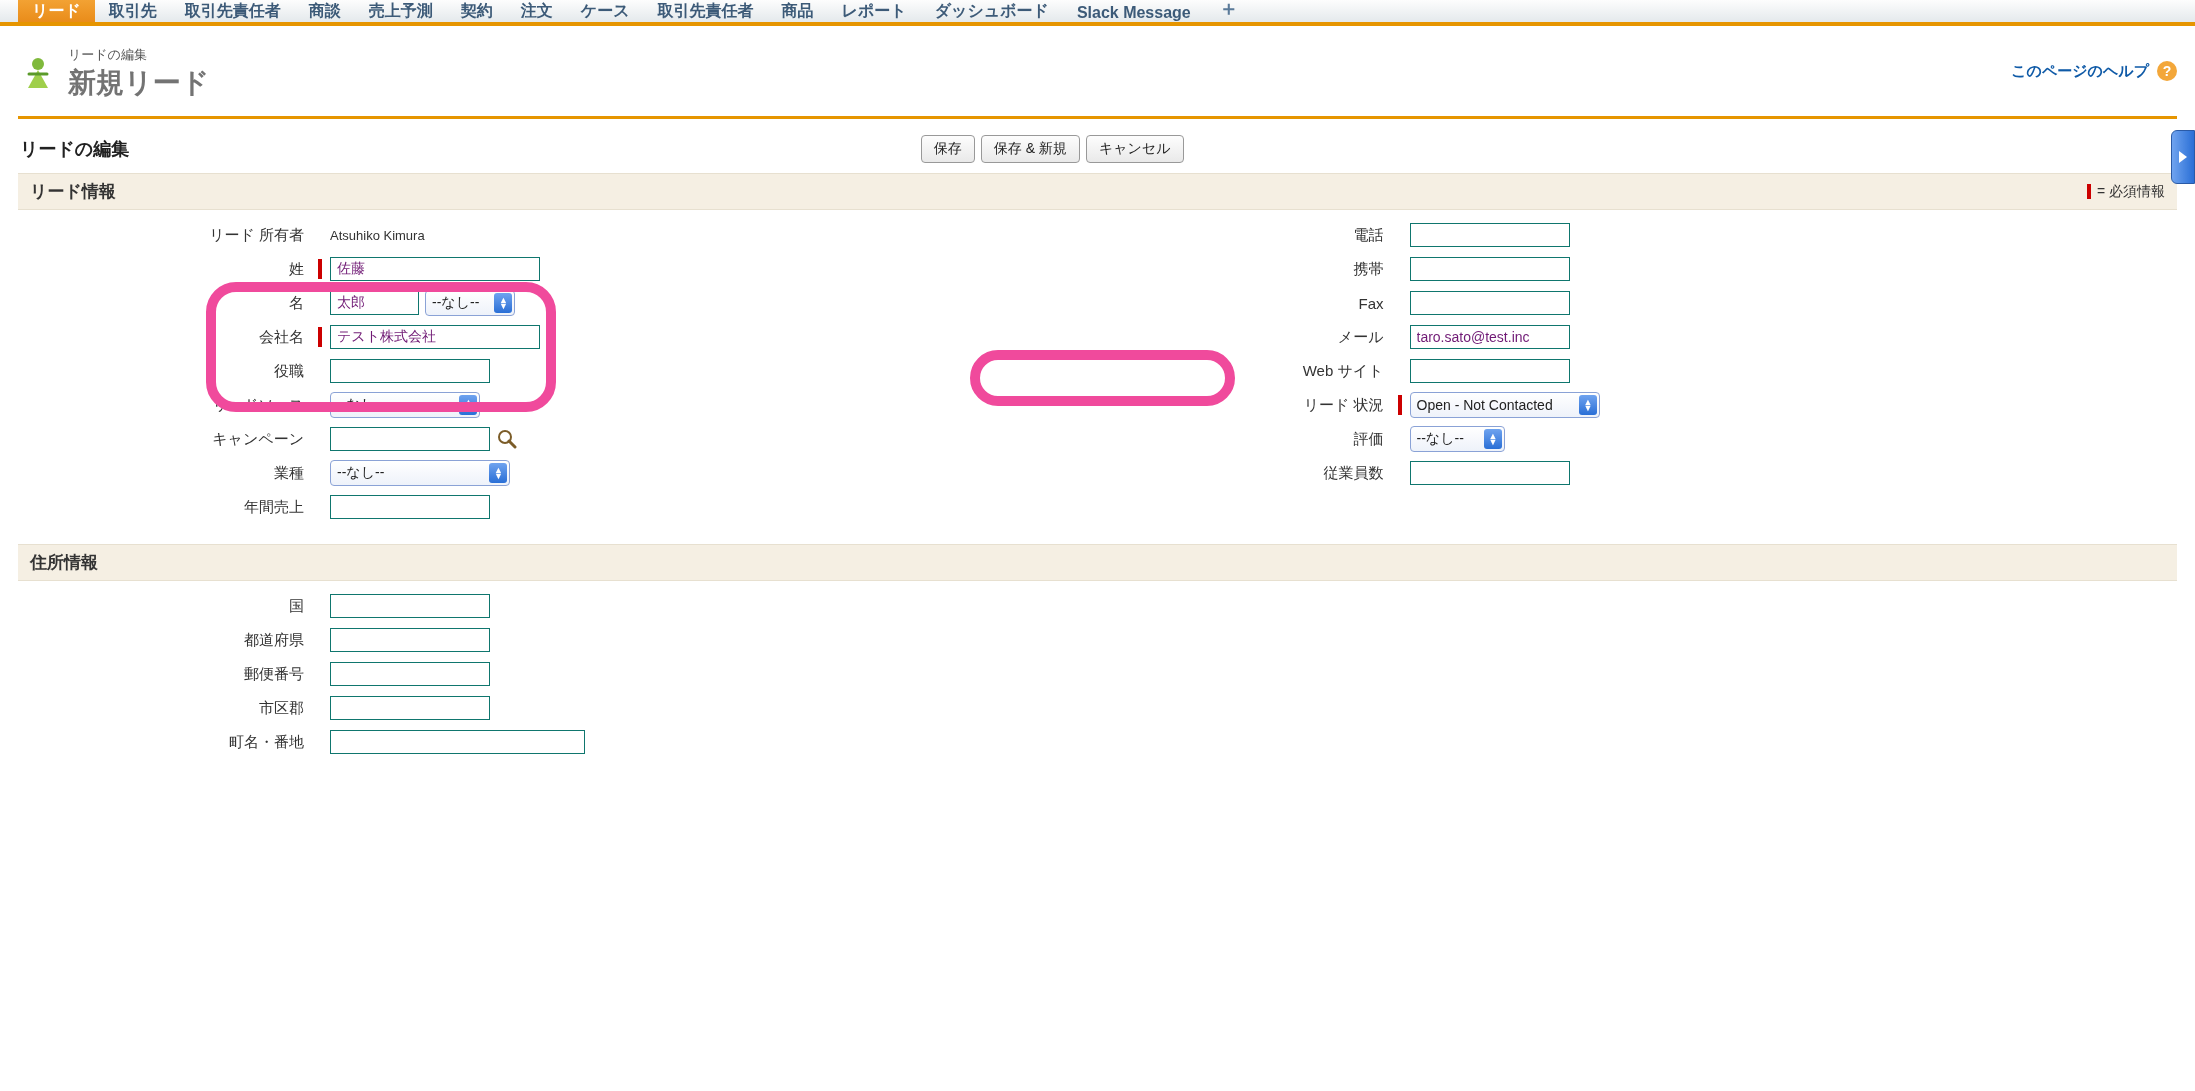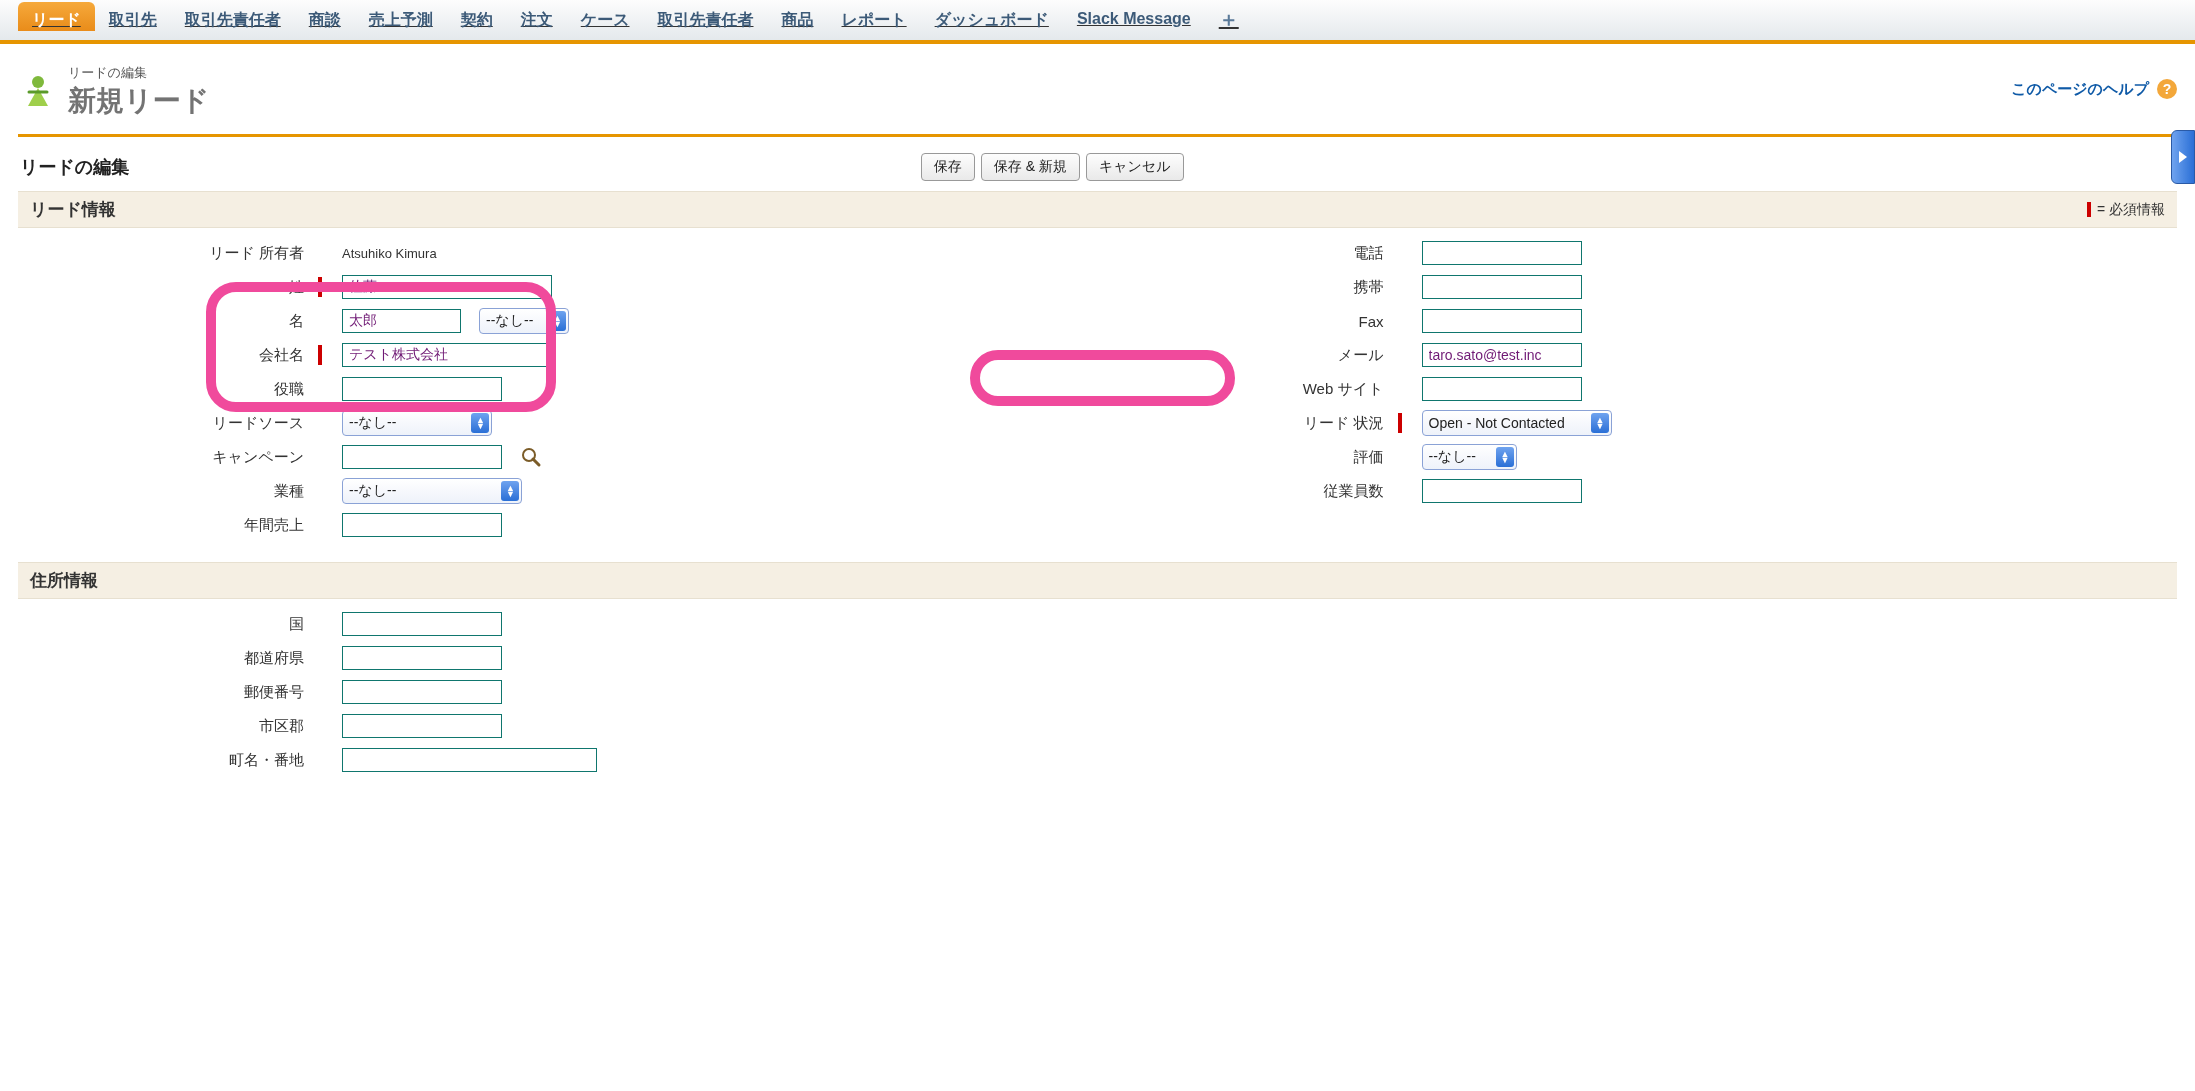--- a/index.html
+++ b/index.html
@@ -7,26 +7,25 @@
       font-family: Arial, "Hiragino Kaku Gothic ProN", "メイリオ", Meiryo, sans-serif;
       font-size: 13px;
       color: #333;
       background: #fff;
     }
     
     
     .tabbar {
       background: linear-gradient(#fdfdfd, #e4e9ec);
       border-bottom: 4px solid #e69500;
-      height: 44px;
+      height: 26px;
       display: flex;
-      align-items: flex-start;
+      align-items: flex-end;
       padding: 0 0 0 18px;
       gap: 0;
-      text-decoration: underline;
     }
     .tab {
       padding: 10px 14px 0 14px;
       font-size: 16px;
       font-weight: bold;
       color: #3c5a78;
       cursor: pointer;
       white-space: nowrap;
     }
     .tab.active {
@@ -133,38 +132,38 @@
       padding: 2px 0;
     }
     .form-row .lbl {
       width: 300px;
       text-align: right;
       padding-right: 14px;
       font-size: 15px;
       color: #333;
     }
     .form-row .val {
-      display: flex; align-items: center; gap: 18px;
+      display: flex; align-items: center; gap: 6px;
     }
     .form-row .val .mark {
       width: 4px; height: 20px; background: #c00;
       margin-right: 2px;
     }
     .form-row .val .mark.transparent { background: transparent; }
     .txt-input {
       border: 1px solid #0f766e;
       height: 24px;
       font-size: 14px;
       padding: 1px 6px;
       background: #fff;
       color: #701a75;
     }
     .w210 { width: 210px; }
     .w160 { width: 160px; }
-    .w105 { width: 119px; }
+    .w105 { width: 89px; }
     
     .sel {
       border: 1px solid #8aa2d6;
       border-radius: 4px;
       background: linear-gradient(#fff,#eef2fa);
       height: 26px;
       font-size: 14px;
       color: #222;
       padding: 0 22px 0 6px;
       position: relative;

